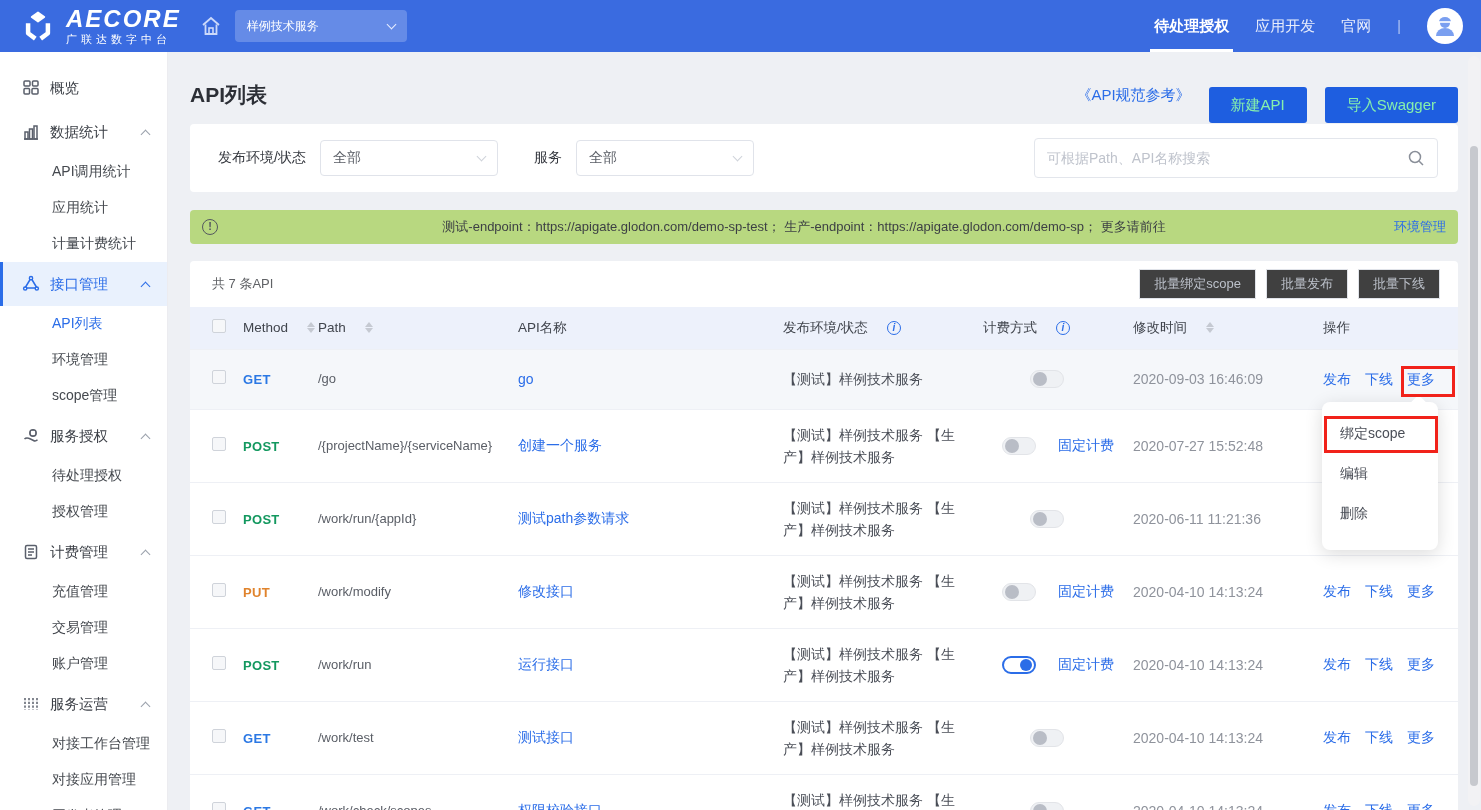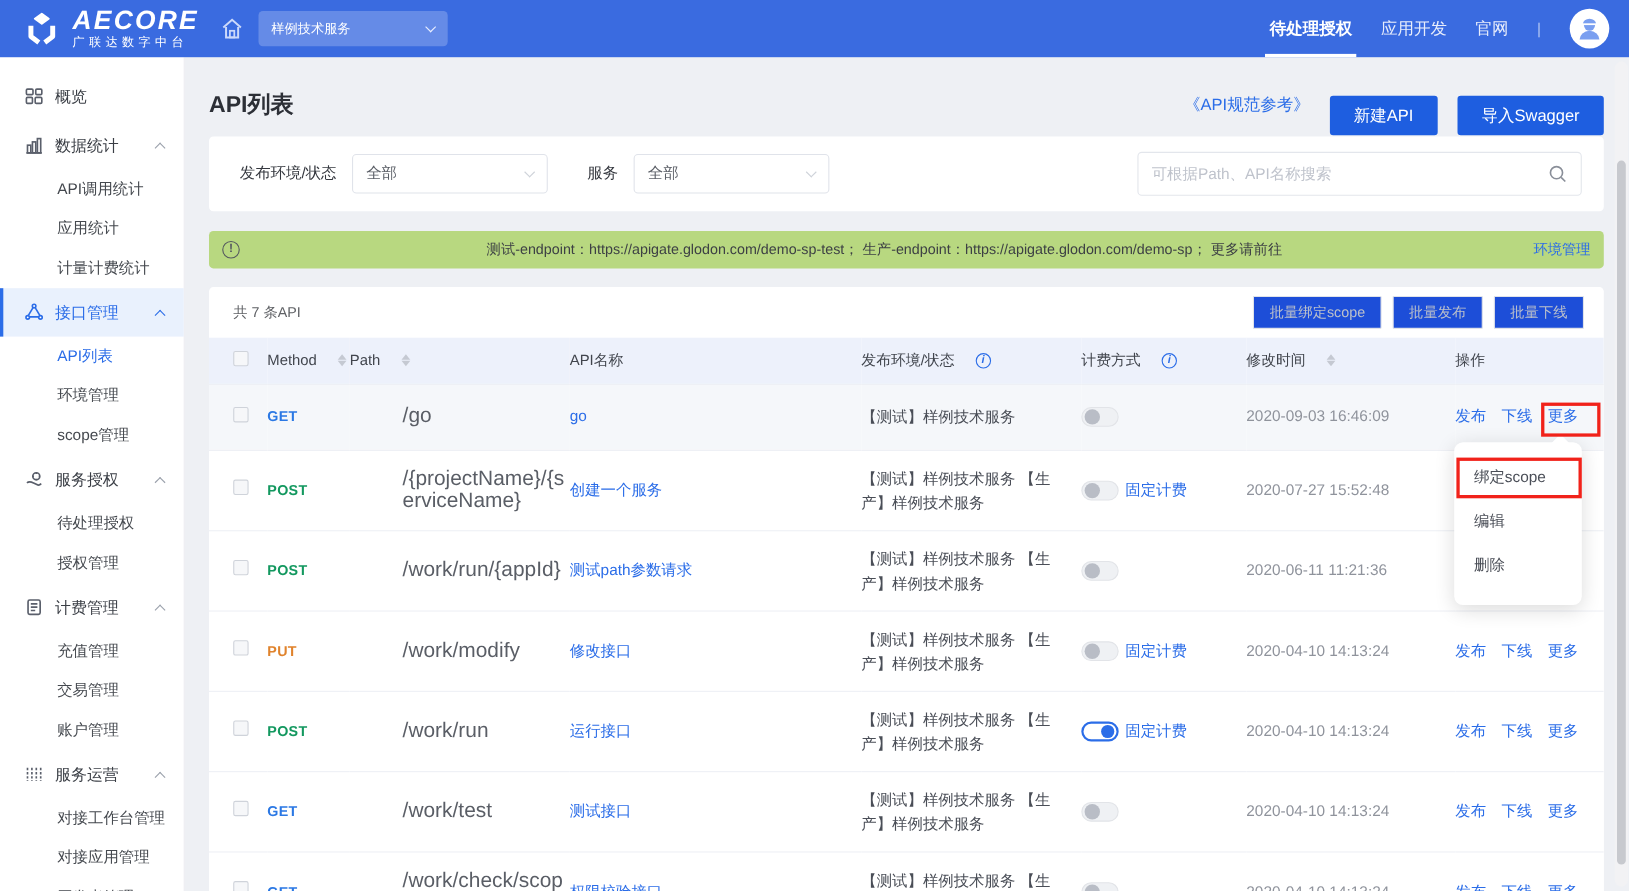--- a/index.html
+++ b/index.html
@@ -33,55 +33,55 @@
   .side-child { height:36px; display:flex; align-items:center; padding-left:52px; font-size:14px; color:#45494f; cursor:pointer; }
   .side-child.active { color:#2b6de8; }
   .sicon { width:18px; height:18px; flex:0 0 18px; }
 
   
   .main { position:absolute; left:168px; top:52px; right:0; bottom:0; padding:0 23px 0 22px; }
   .page-head { margin-top:20px; height:46px; display:flex; align-items:center; }
   .page-title { font-size:21px; font-weight:600; color:#2c2f36; }
   .page-head-right { margin-left:auto; display:flex; align-items:center; gap:18px; }
   .doc-link { color:#2b6de8; font-size:15px; cursor:pointer; }
-  .btn-primary { height:36px; padding:0 22px; background:#1e5ee0; color:#ffffff; font-size:15px; border:none; border-radius:3px; cursor:pointer; font-family:inherit;margin-top:20px; }
+  .btn-primary { height:36px; padding:0 22px; background:#1e5ee0; color:#86efac; font-size:15px; border:none; border-radius:3px; cursor:pointer; font-family:inherit;margin-top:20px; }
 
   .filter-card { margin-top:6px; background:#fff; border-radius:4px; height:68px; display:flex; align-items:center; padding:0 20px 0 28px; }
   .f-label { font-size:14px; color:#35383f; margin-right:14px; }
   .select { width:178px; height:36px; border:1px solid #e0e3ea; border-radius:4px; display:flex; align-items:center; justify-content:space-between; padding:0 12px; font-size:14px; color:#5a5e66; background:#fff; cursor:pointer; }
   .f-gap { width:36px; }
   .search-box { margin-left:auto; width:404px; height:40px; border:1px solid #e3e6ec; border-radius:4px; background:#fff; display:flex; align-items:center; padding:0 12px; }
   .search-box input { flex:1; border:none; outline:none; font-size:14px; color:#333; font-family:inherit; }
   .search-box input::placeholder { color:#bfc3cc; }
 
   .banner { margin-top:18px; height:34px; background:#b8d880; border-radius:4px; display:flex; align-items:center; padding:0 12px; font-size:13px; color:#3d4044; gap:8px;justify-content:space-between; }
   .excl { width:16px; height:16px; border:1.4px solid #54585f; border-radius:50%; text-align:center; line-height:13px; font-size:11px; font-weight:bold; color:#54585f; flex:0 0 16px; }
   .excl::after { content:"!"; }
   .banner a { color:#2b6de8; text-decoration:none; margin-left:4px; cursor:pointer; }
 
   .table-card { margin-top:17px; background:#fff; border-radius:4px; height:560px; overflow:hidden; }
   .card-top { height:46px; display:flex; align-items:center; padding:0 18px 0 22px; }
   .count-text { font-size:13px; color:#606266; }
   .batch-group { margin-left:auto; display:flex; gap:10px; }
-  .btn-disabled { height:30px; padding:0 14px; background:#1d4ed8; border:1px solid #e0e3e9; border-radius:1px; color:#bcc1ca; font-size:13px; cursor:not-allowed; font-family:inherit; }
+  .btn-disabled { height:30px; padding:0 14px; background:#404040; border:1px solid #e0e3e9; border-radius:1px; color:#bcc1ca; font-size:13px; cursor:not-allowed; font-family:inherit; }
 
   table { width:100%; border-collapse:collapse; table-layout:fixed; }
   thead tr { background:#edf1fb; height:42px; }
   th { font-size:13.5px; font-weight:400; color:#41454d; text-align:left; }
   th .hflex { display:flex; align-items:center; gap:19px; }
   td { vertical-align:middle; }
   tbody tr { border-top:1px solid #eef0f5; height:73px; background:#fff; }
   tbody tr.hl { background:#f5f7fa; height:60px; }
   .cb { width:14px; height:14px; border:1px solid #cfd3da; border-radius:2px; background:#f6f7f9; display:inline-block; margin-left:22px; cursor:pointer; }
   .method { font-size:13px; font-weight:bold; letter-spacing:.3px; }
   .m-get { color:#2b78e4; } .m-post { color:#13985f; } .m-put { color:#e0832c; }
-  .path { font-size:19px; color:#5a5e66; word-break:break-all; line-height:20px;margin-left:48px; }
+  .path { font-size:13px; color:#5a5e66; word-break:break-all; line-height:20px; }
   .api-link { font-size:14px; color:#2b6de8; cursor:pointer; }
   .env { font-size:14px; color:#4a4e57; line-height:22px; padding-right:28px; }
-  .bill { display:flex; align-items:center; gap:6px; }
+  .bill { display:flex; align-items:center; gap:22px;justify-content:center; }
   .toggle { width:34px; height:18px; border-radius:9px; position:relative; flex:0 0 34px; cursor:pointer; }
   .toggle.off { background:#eff1f4; border:1px solid #e2e4e8; }
   .toggle.off::after { content:""; position:absolute; left:2px; top:1px; width:14px; height:14px; border-radius:50%; background:#b9bdc6; }
   .toggle.on { background:#fff; border:2px solid #2b6de8; }
   .toggle.on::after { content:""; position:absolute; right:2px; top:1px; width:12px; height:12px; border-radius:50%; background:#2b6de8; }
   .bill-label { font-size:14px; color:#2b6de8; }
   .time { font-size:14px; color:#8f939c; }
   .acts a { font-size:14px; color:#2b6de8; text-decoration:none; margin-right:14px; cursor:pointer; white-space:nowrap; }
   .sort { display:inline-flex; flex-direction:column; gap:1px; }
   .sort i { display:block; width:0; height:0; border-left:4px solid transparent; border-right:4px solid transparent; }

